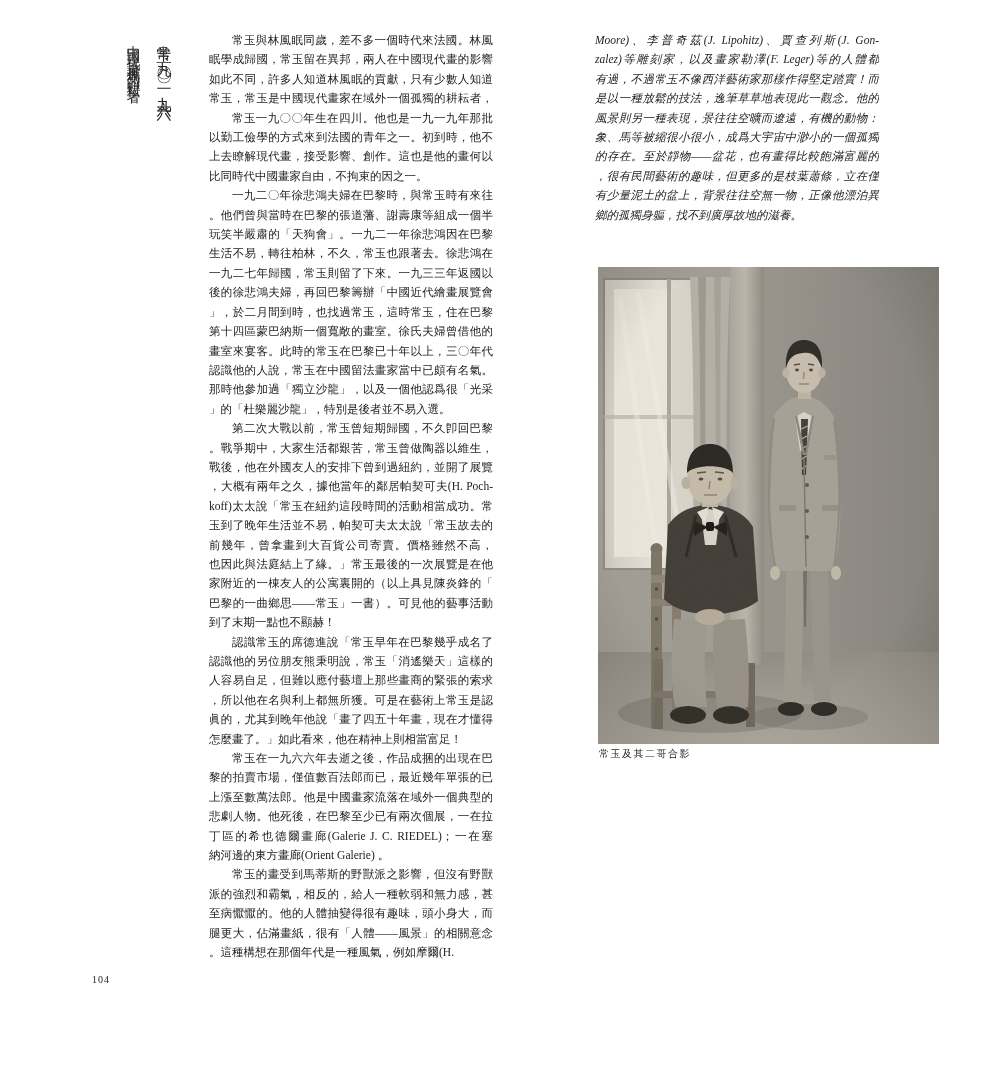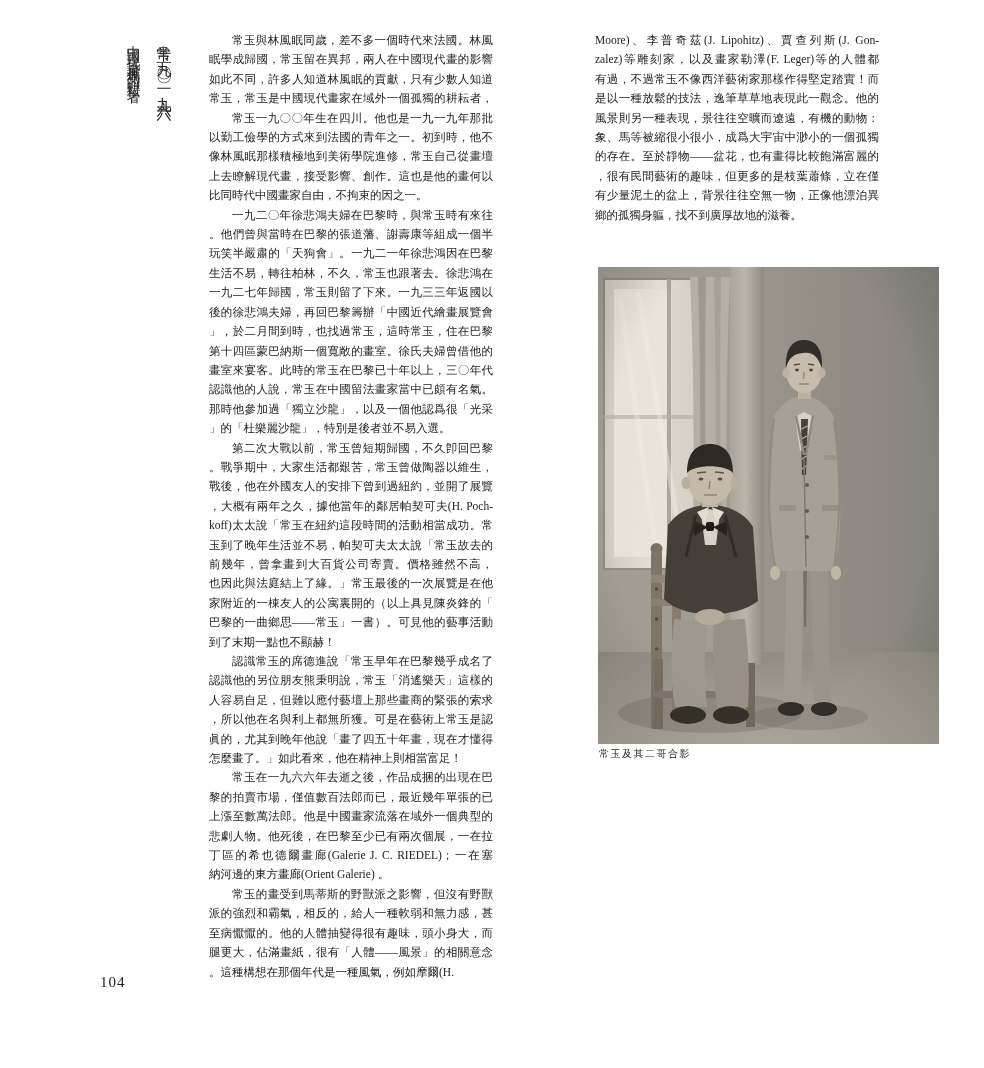--- a/index.html
+++ b/index.html
@@ -7,51 +7,50 @@
     position:relative;width:984px;height:1068px;background:#ffffff;overflow:hidden;
     font-family:"Liberation Serif","DejaVu Serif",serif;color:#1c1c1c;margin:0 auto;
   }
   
   .vtitle{position:absolute;left:124px;top:34px;height:620px;writing-mode:vertical-rl;text-orientation:mixed;color:#222;}
   .vtitle-main{font-size:15px;letter-spacing:4px;margin-left:12px;font-weight:500;}
   .vtitle-sub{font-size:13.5px;letter-spacing:4.5px;}
   
   .col{position:absolute;width:284px;}
   #c1{left:209px;top:31px;}
-  #c2{left:595px;top:31px;}
+  #c2{left:595px;top:31px;font-style:italic;}
   .line{
     font-size:11.5px;line-height:19.42px;height:19.42px;overflow:hidden;
     text-align:justify;text-align-last:justify;white-space:normal;
   }
   .line.first{text-indent:23px;}
   .line.last{text-align-last:left;}
   
   .photo{position:absolute;left:598px;top:267px;width:341px;height:477px;}
   .photo svg{display:block;}
   .caption{position:absolute;left:599px;top:747px;font-size:10px;letter-spacing:1.5px;color:#222;}
-  .pagenum{position:absolute;left:92px;top:974px;font-size:15px;letter-spacing:1px;color:#222;margin-left:8px;}
+  .pagenum{position:absolute;left:92px;top:974px;font-size:10px;letter-spacing:1px;color:#222;}
 </style>
 </head>
 <body>
 
 <div class="page">
 
   <div class="vtitle">
     <div class="vtitle-main">常玉（一九〇〇～一九六六）</div>
     <div class="vtitle-sub">中國現代畫孤獨的耕耘者</div>
   </div>
 
   <div class="col" id="c1">
       <div class="line first">常玉與林風眠同歲，差不多一個時代來法國。林風</div>
       <div class="line">眠學成歸國，常玉留在異邦，兩人在中國現代畫的影響</div>
       <div class="line">如此不同，許多人知道林風眠的貢獻，只有少數人知道</div>
       <div class="line">常玉，常玉是中國現代畫家在域外一個孤獨的耕耘者，</div>
       <div class="line first">常玉一九〇〇年生在四川。他也是一九一九年那批</div>
       <div class="line">以勤工儉學的方式來到法國的青年之一。初到時，他不</div>
-      <div class="line">像林風眠那樣積極地到美術學院進修，常玉自己從畫壇</div>
       <div class="line">上去瞭解現代畫，接受影響、創作。這也是他的畫何以</div>
       <div class="line last">比同時代中國畫家自由，不拘束的因之一。</div>
       <div class="line first">一九二〇年徐悲鴻夫婦在巴黎時，與常玉時有來往</div>
       <div class="line">。他們曾與當時在巴黎的張道藩、謝壽康等組成一個半</div>
       <div class="line">玩笑半嚴肅的「天狗會」。一九二一年徐悲鴻因在巴黎</div>
       <div class="line">生活不易，轉往柏林，不久，常玉也跟著去。徐悲鴻在</div>
       <div class="line">一九二七年歸國，常玉則留了下來。一九三三年返國以</div>
       <div class="line">後的徐悲鴻夫婦，再回巴黎籌辦「中國近代繪畫展覽會</div>
       <div class="line">」，於二月間到時，也找過常玉，這時常玉，住在巴黎</div>
       <div class="line">第十四區蒙巴納斯一個寬敞的畫室。徐氏夫婦曾借他的</div>

